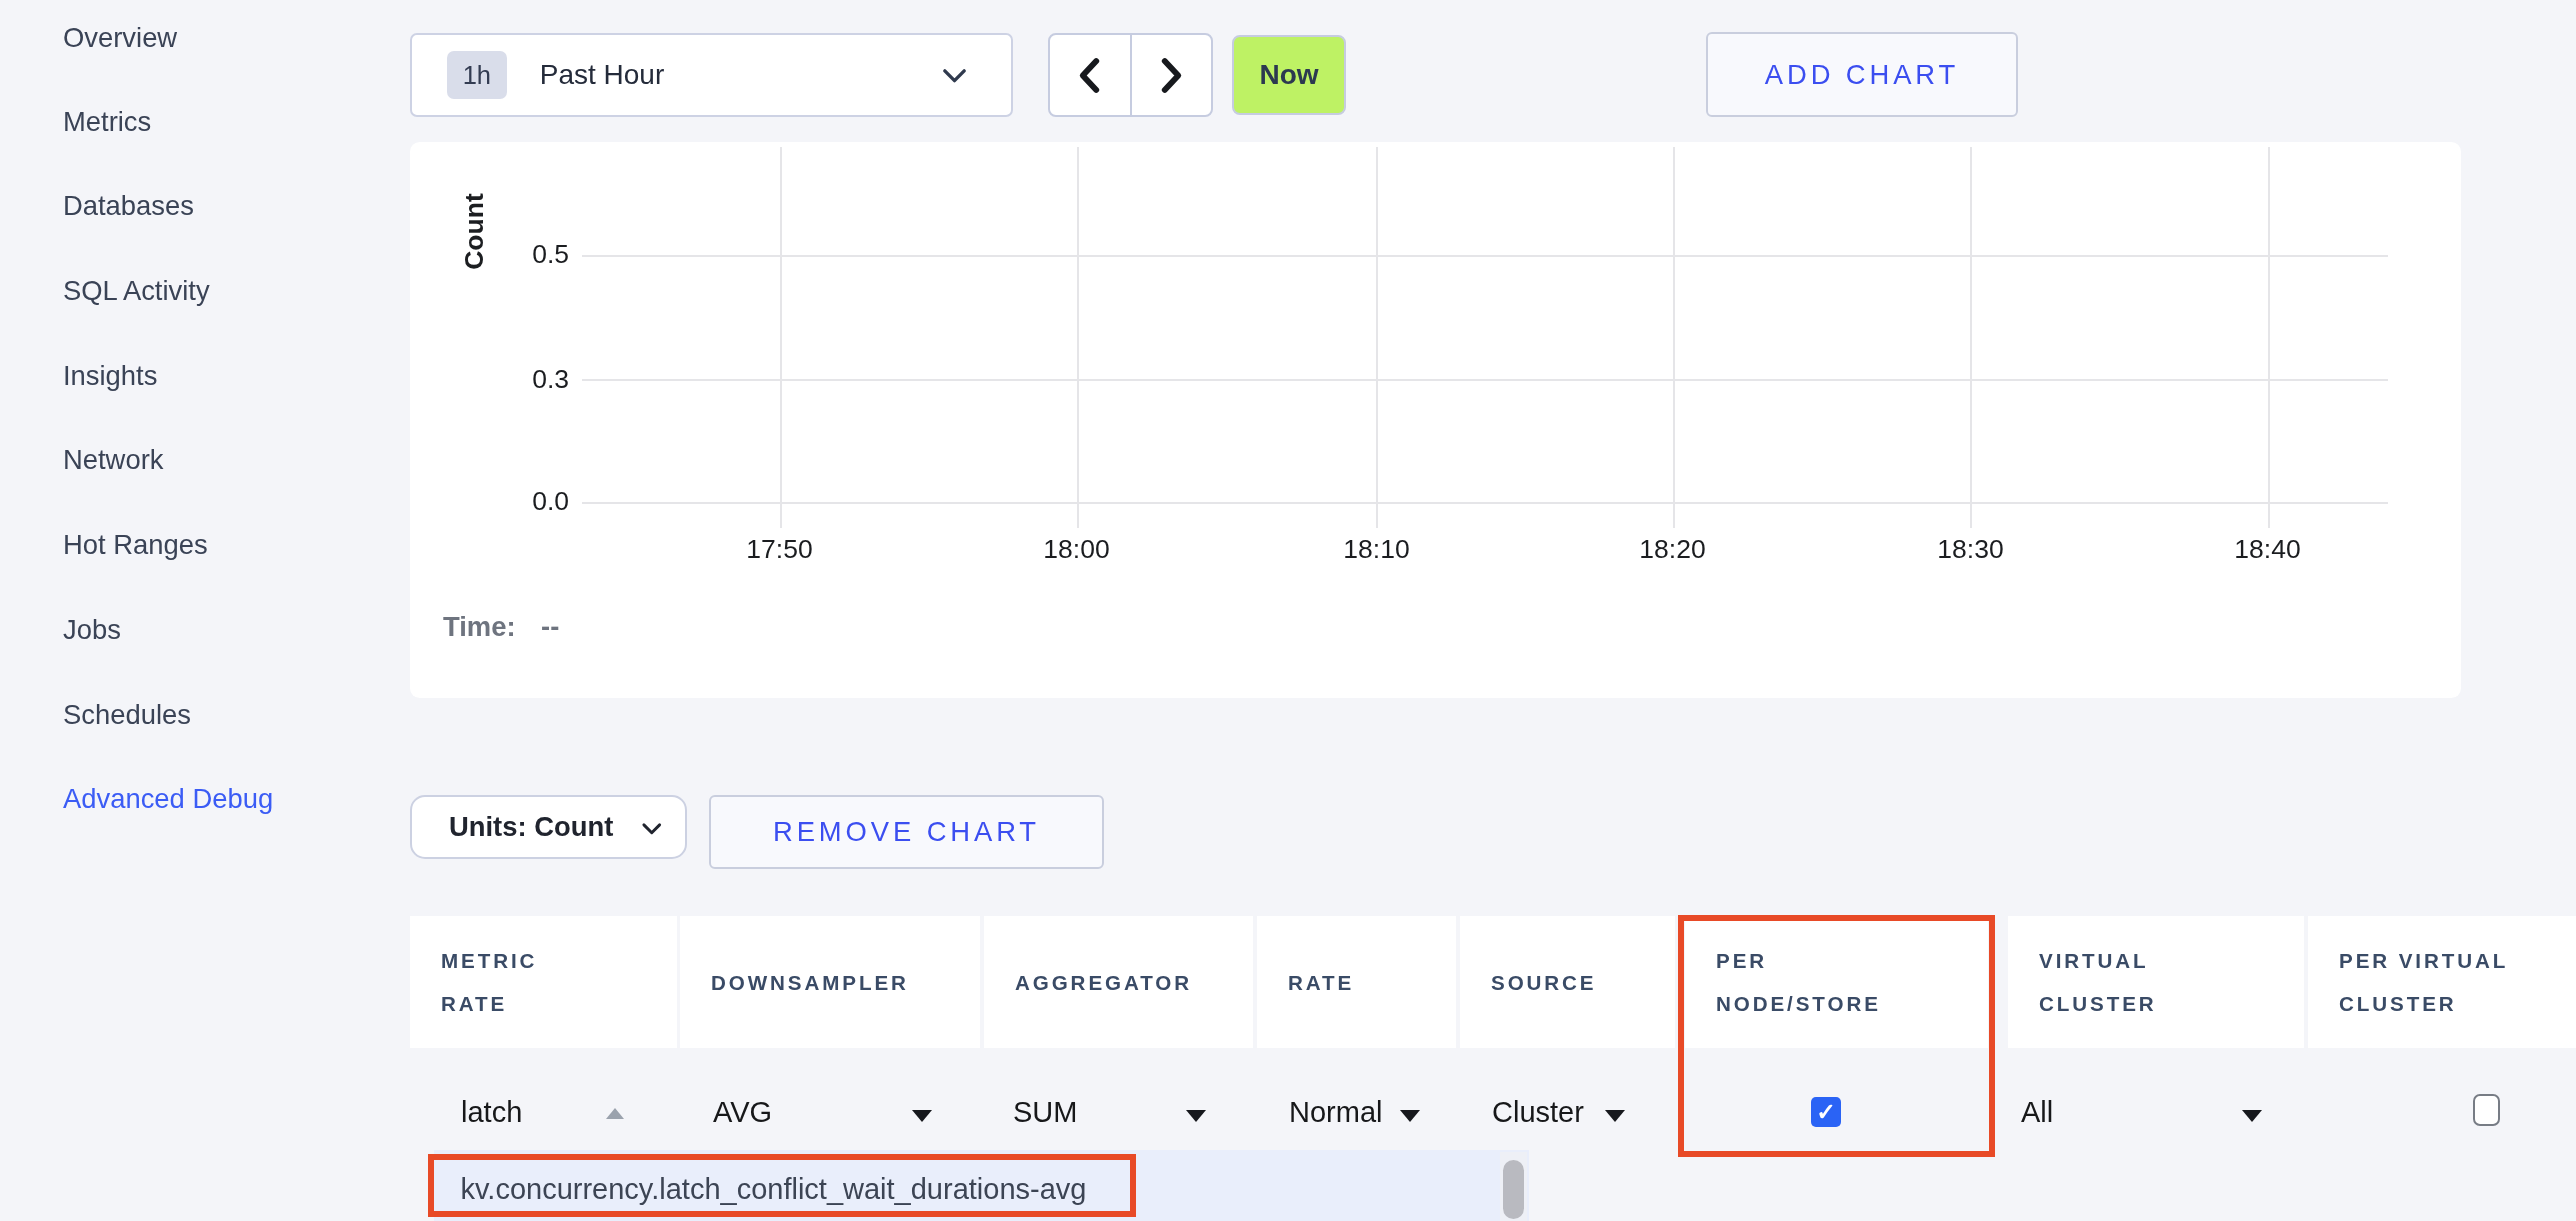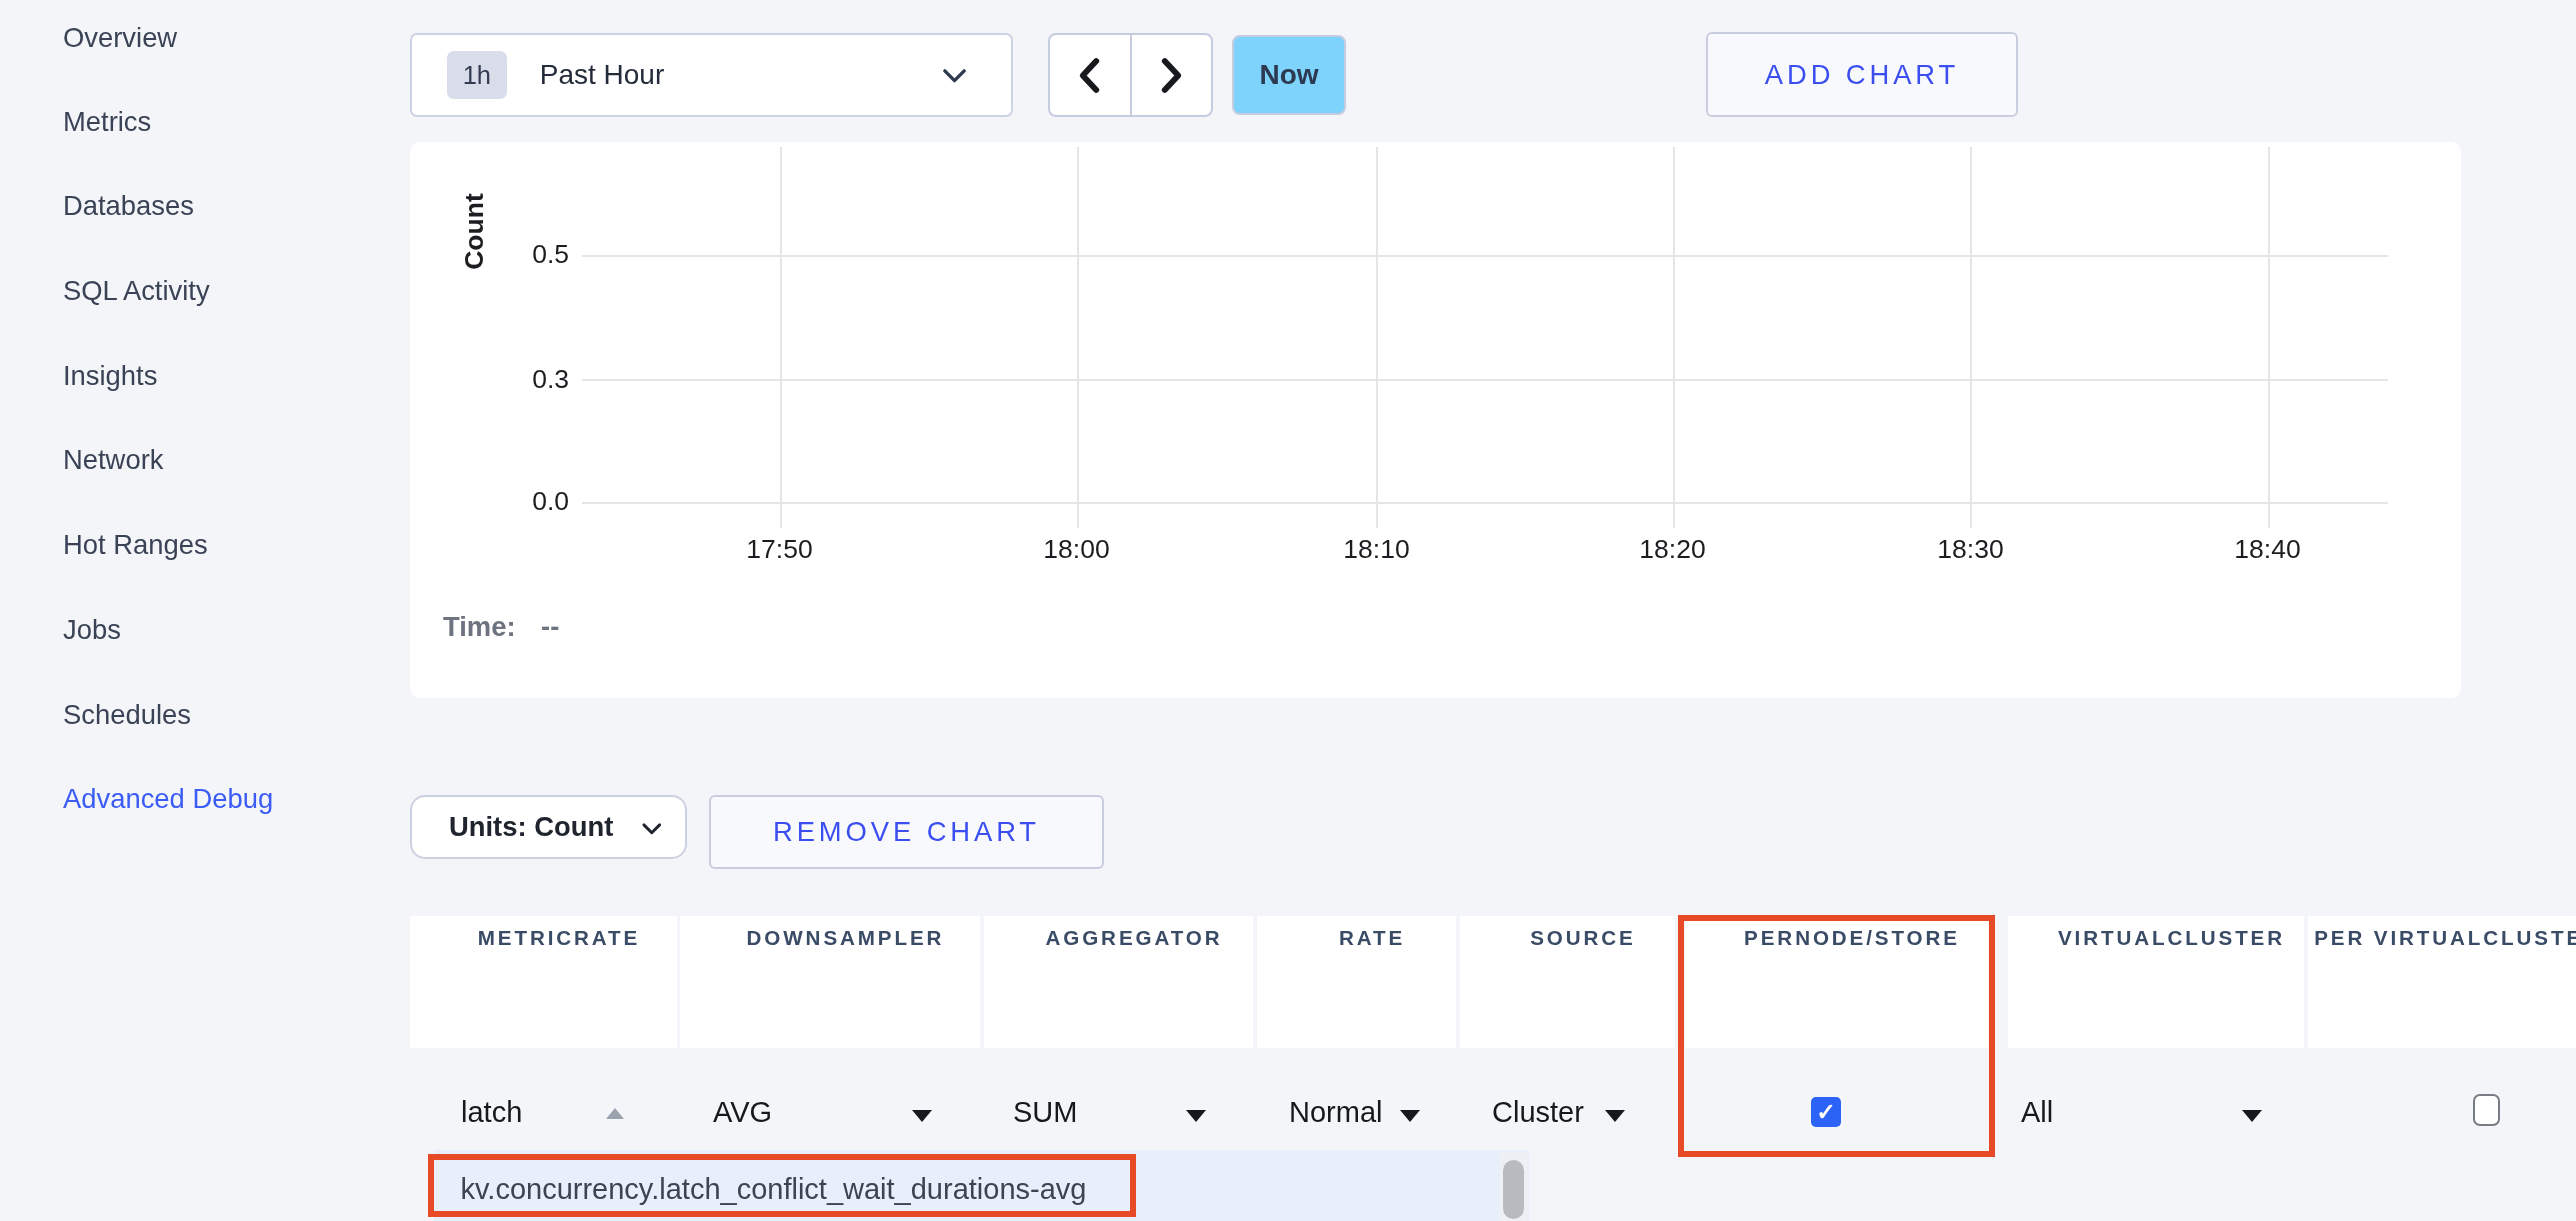--- a/index.html
+++ b/index.html
@@ -34,21 +34,21 @@
   .nav-group{
     position:absolute;left:1048px;top:33px;width:165px;height:84px;
     display:flex;background:#fff;border:2px solid #c6cce0;border-radius:7.8px;
     box-sizing:border-box;
   }
   .nav-btn{flex:1;display:flex;align-items:center;justify-content:center;cursor:pointer;}
   .nav-btn:first-child{border-right:2px solid #c6cce0;}
 
   .now-btn{
     position:absolute;left:1232px;top:35px;width:114px;height:80px;
-    background:#7dd3fc;border:2px solid #c6cce0;border-radius:7.8px;
+    background:#bef264;border:2px solid #c6cce0;border-radius:7.8px;
     box-sizing:border-box;display:flex;align-items:center;justify-content:center;
     font-size:28px;font-weight:bold;color:#2c3950;cursor:pointer;
   }
   .add-chart-btn{
     position:absolute;left:1706px;top:32px;width:312px;height:85px;
     background:#f8f9fd;border:2px solid #c9cede;border-radius:5.9px;
     box-sizing:border-box;display:flex;align-items:center;justify-content:center;
     font-size:27.4px;letter-spacing:3.9px;color:#3b4ef0;cursor:pointer;font-weight:500;
   }
 
@@ -87,21 +87,21 @@
     position:absolute;left:709px;top:795px;width:395px;height:74px;
     background:#f8f9fd;border:2px solid #c9cede;border-radius:5.9px;
     box-sizing:border-box;display:flex;align-items:center;justify-content:center;
     font-size:27.4px;letter-spacing:3.9px;color:#3b4ef0;cursor:pointer;font-weight:500;
   }
 
   
   .hcell{
     position:absolute;top:916px;height:132px;background:#fff;
     box-sizing:border-box;padding-left:31px;
-    display:flex;flex-direction:row;justify-content:center;
+    display:flex;flex-direction:column;justify-content:center;
     font-size:20.6px;letter-spacing:2.9px;color:#3a4b66;font-weight:600;
     line-height:43px;white-space:nowrap;
   }
   .rowtext{position:absolute;top:1096px;font-size:29px;color:#17181a;white-space:nowrap;}
   .tri-down{
     position:absolute;top:1110px;width:0;height:0;
     border-left:10.8px solid transparent;border-right:10.8px solid transparent;
     border-top:12.7px solid #16181d;cursor:pointer;
   }
   .tri-up{

